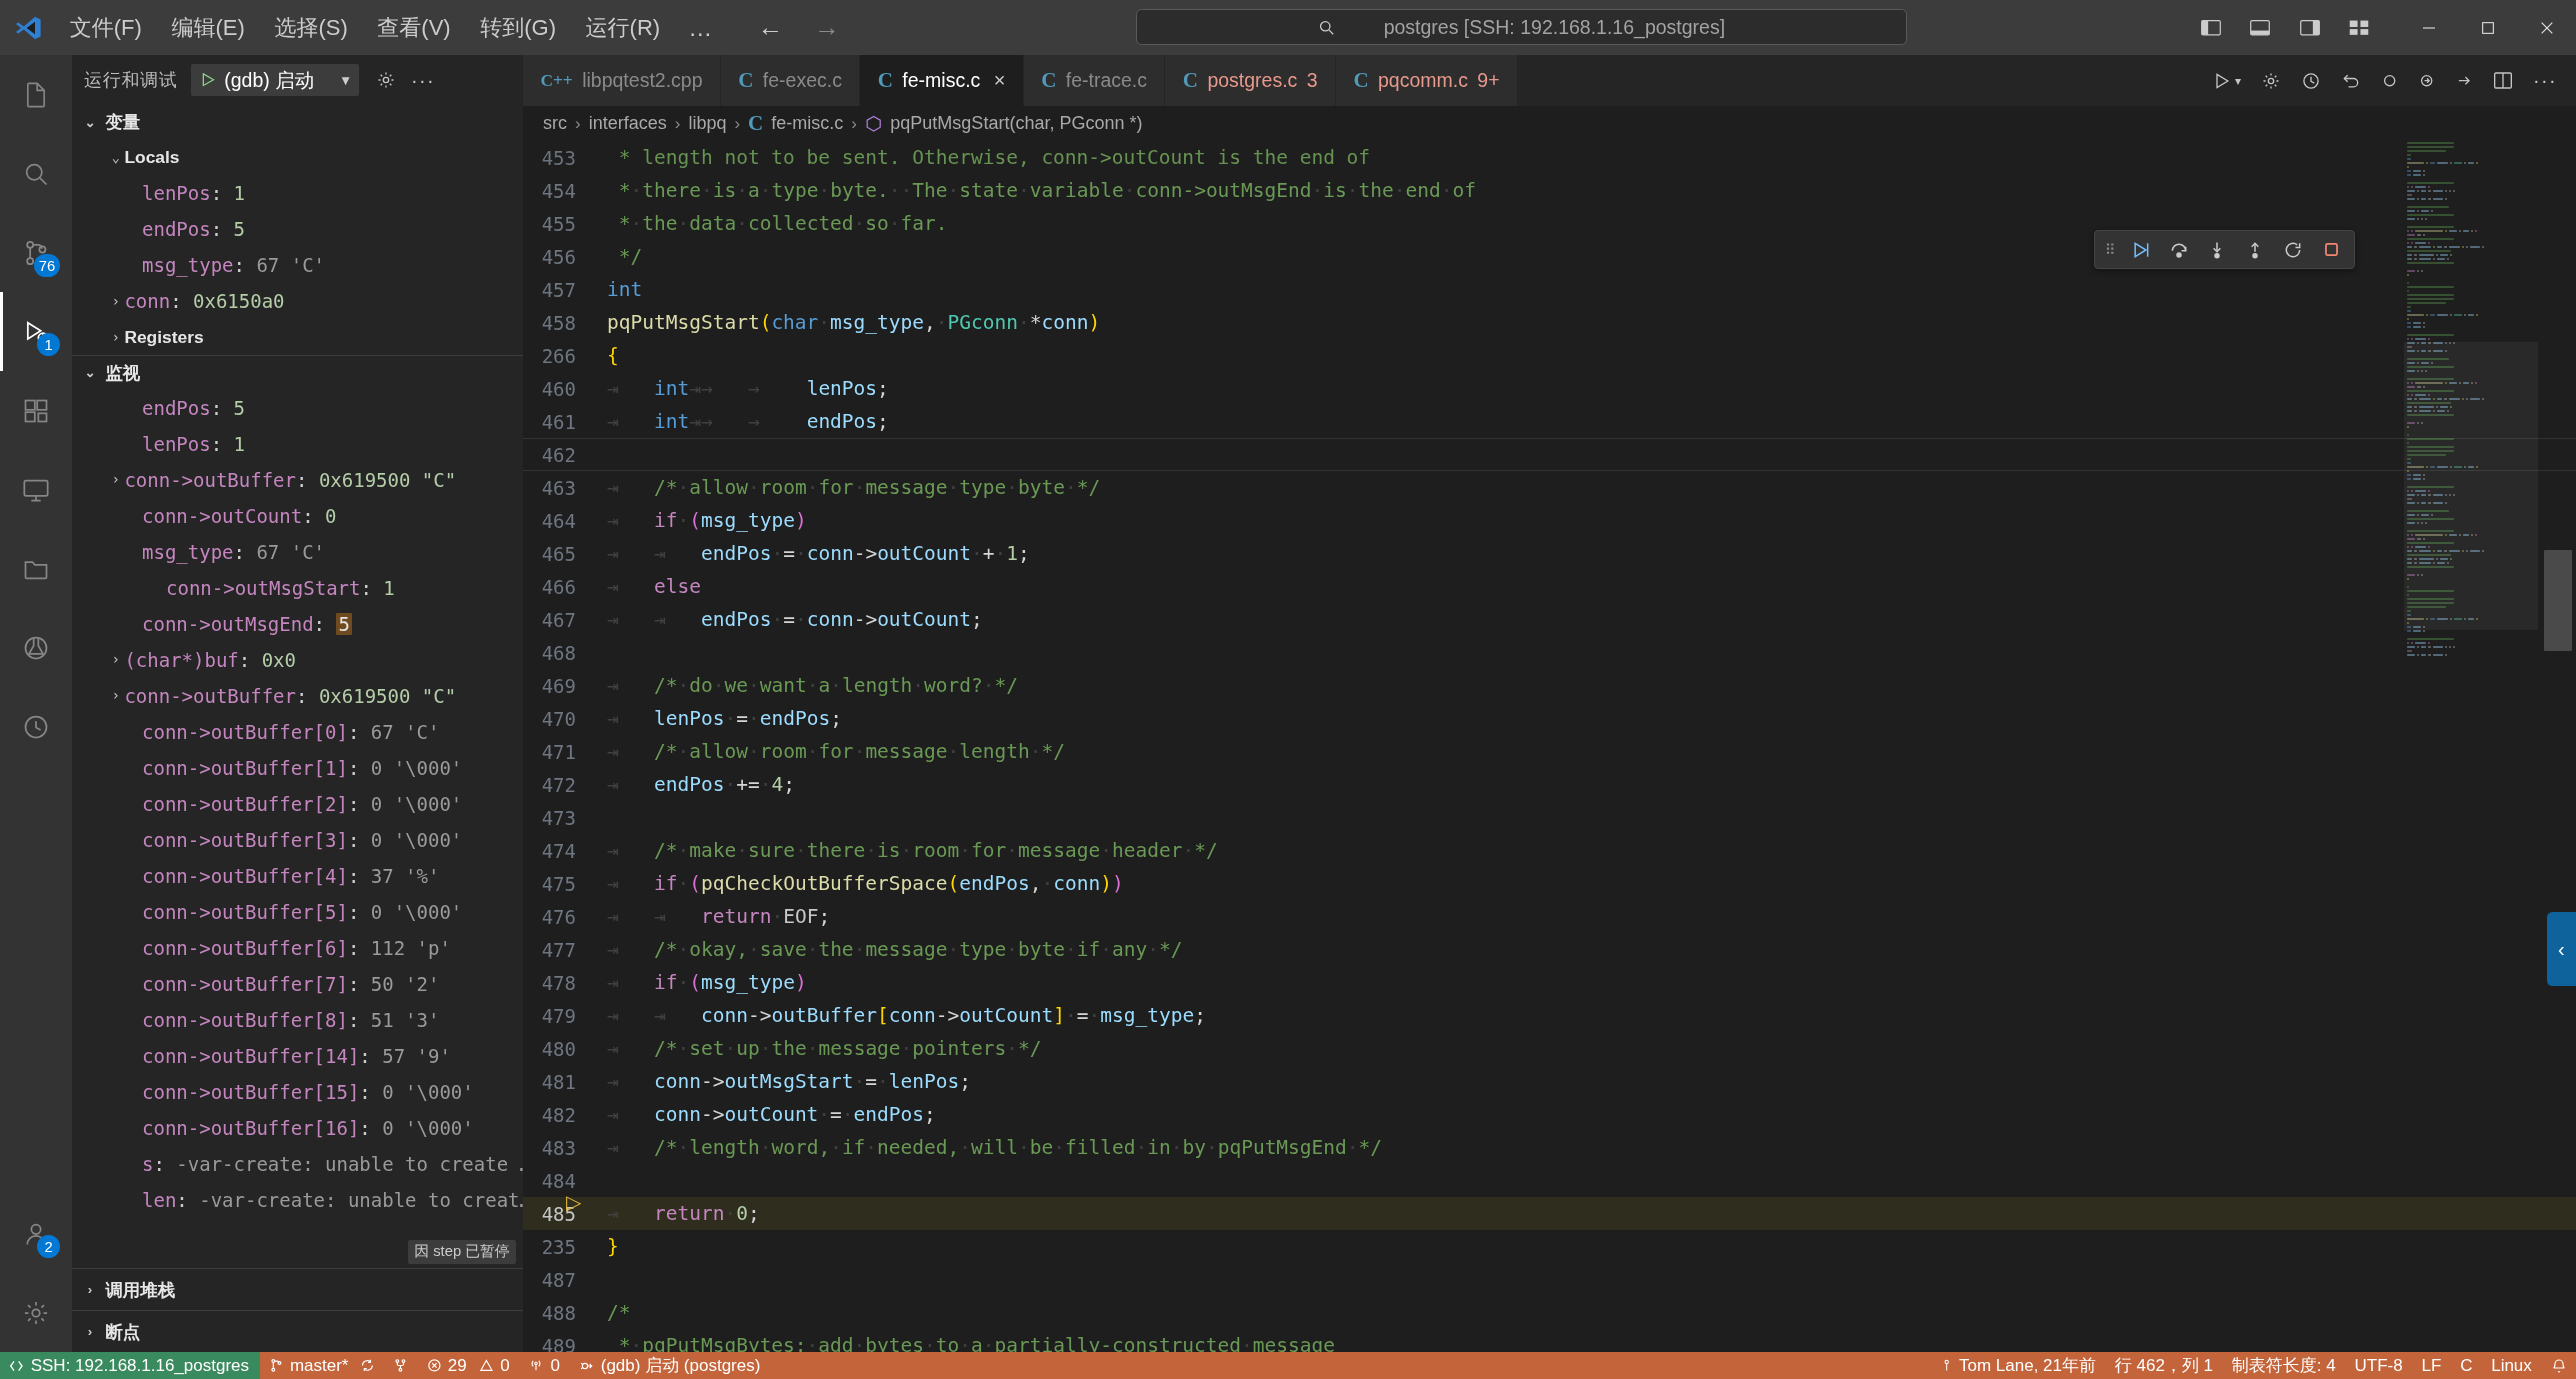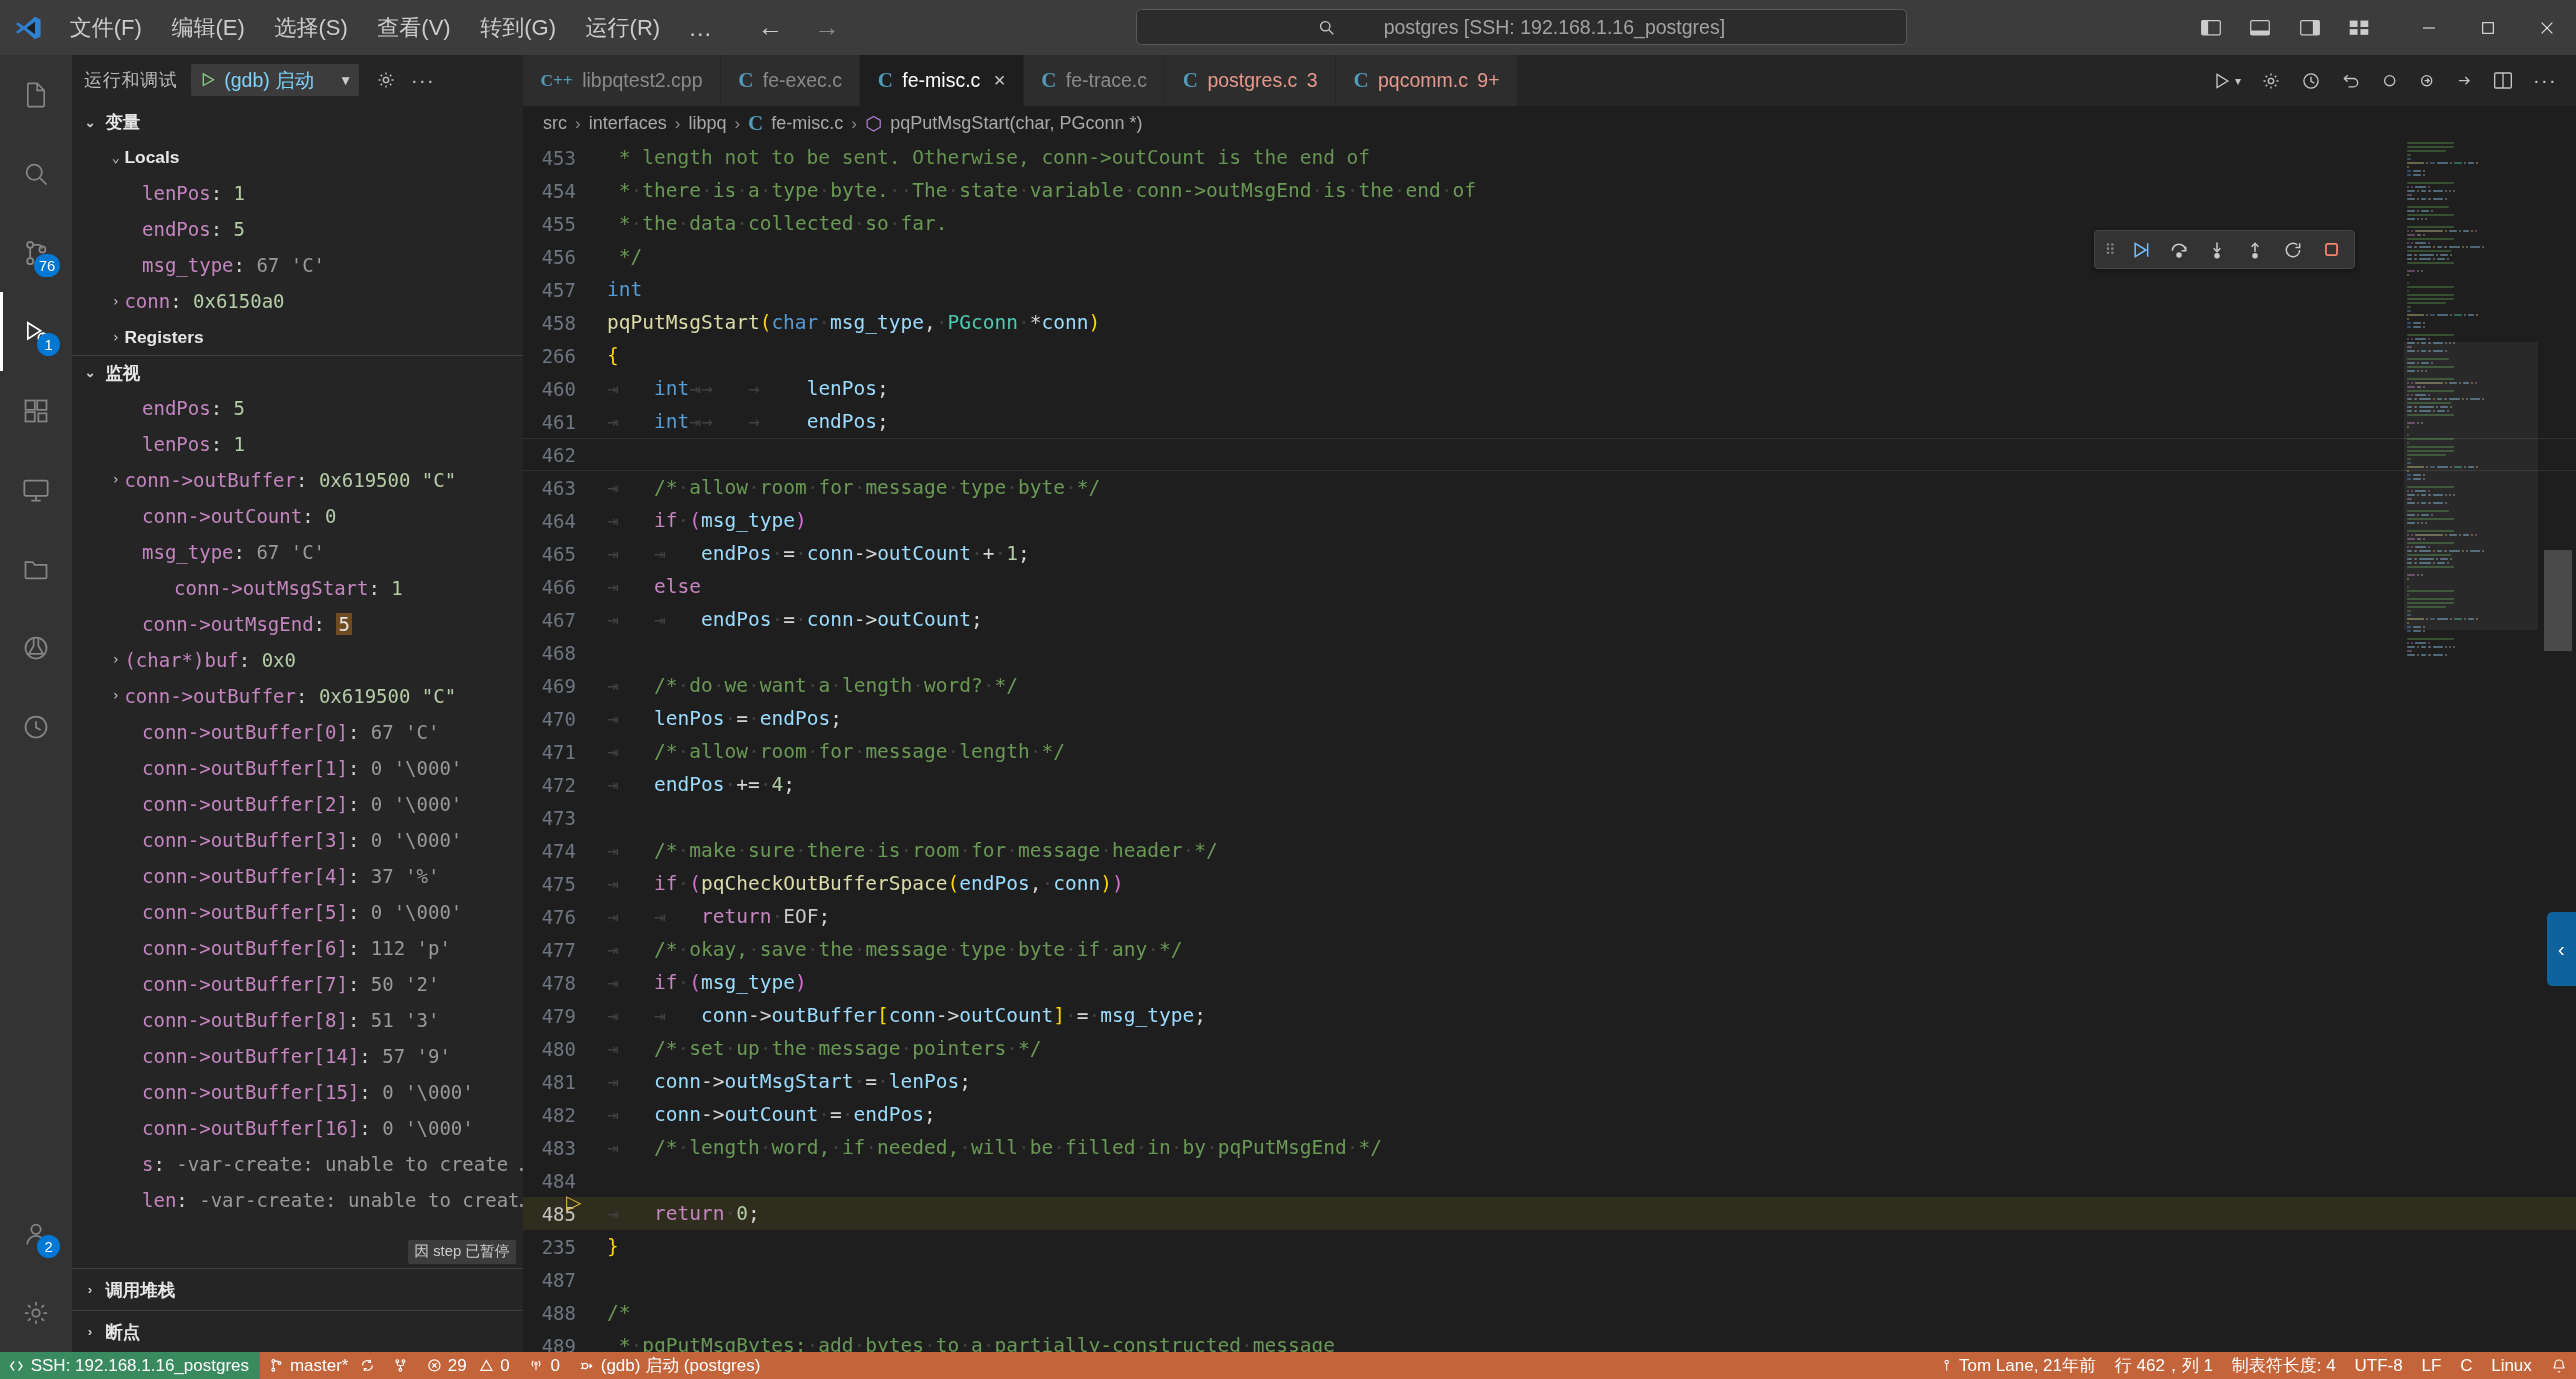--- a/index.html
+++ b/index.html
@@ -61,21 +61,21 @@
   
   #sidebar { width:451px; background:#252526; display:flex; flex-direction:column; flex-shrink:0; }
   #sidebar-head {
     height:50px; display:flex; align-items:center; padding-left:12px; gap:8px;
   }
   #sidebar-title { font-size:18px; color:#bbbbbb; letter-spacing:0.7px; }
   #launch-select {
     display:flex; align-items:center; gap:8px; background:#3c3c3c;
     height:32px; padding:0 6.7px 0 8px; border-radius:2px; margin-left:5.4px; min-width:168px;
   }
-  #launch-name { font-size:19.5px; color:#7dd3fc; }
+  #launch-name { font-size:19.5px; color:#ffffff; }
   .head-icon { color:#c5c5c5; }
 
   .section-header {
     height:34px; display:flex; align-items:center; gap:6.7px; padding-left:9.4px;
     font-size:17.4px; font-weight:bold; color:#e7e7e7; cursor:pointer;
   }
   .twisty { width:17.4px; display:inline-block; color:#cccccc; font-size:13.4px; text-align:center; }
   .section-body { }
   .var-row {
     height:36px; display:flex; align-items:center; font-size:19px;
@@ -442,21 +442,21 @@
           <div class="var-row" style="padding-left: 70px;">
             <span class="var-name">conn-&gt;outCount</span>
             <span class="var-sep">:&nbsp;</span>
             <span class="var-val">0</span>
           </div>
           <div class="var-row" style="padding-left: 70px;">
             <span class="var-name">msg_type</span>
             <span class="var-sep">:&nbsp;</span>
             <span class="var-val num">67 'C'</span>
           </div>
-          <div class="var-row" style="padding-left: 102px;">
+          <div class="var-row" style="padding-left: 70px; margin-left: 24px;">
             <span class="var-name">conn-&gt;outMsgStart</span>
             <span class="var-sep">:&nbsp;</span>
             <span class="var-val">1</span>
           </div>
           <div class="var-row" style="padding-left: 70px;">
             <span class="var-name">conn-&gt;outMsgEnd</span>
             <span class="var-sep">:&nbsp;</span>
             <span class="var-val hl">5</span>
           </div>
           <div class="var-row" style="padding-left: 35px;">

